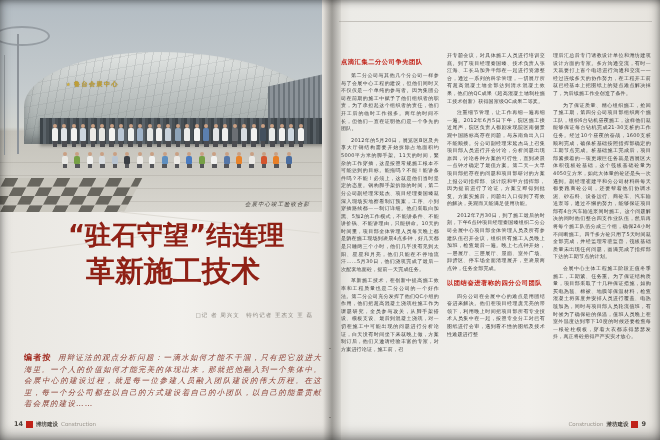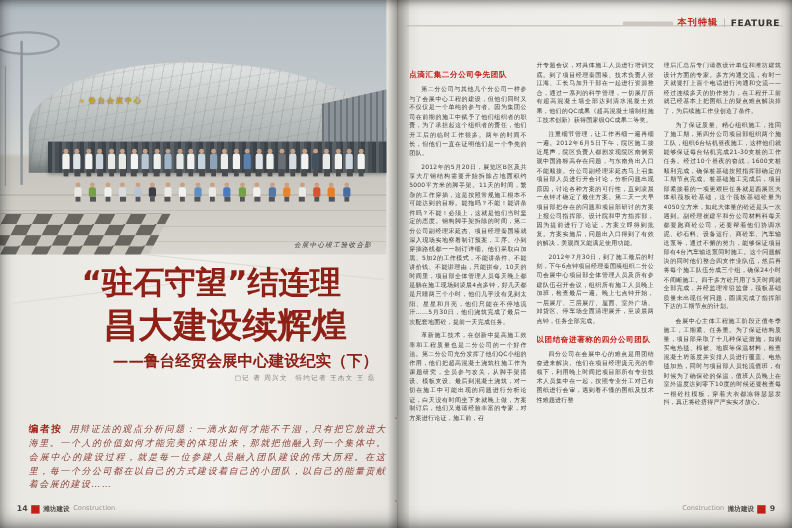--- a/index.html
+++ b/index.html
@@ -302,48 +302,41 @@
             <i class="pb" style="background: rgb(74, 109, 160);"></i>
           </span>
         </div>
       <div id="photo-caption">会展中心竣工验收合影</div>
     </div>
 
     <div id="title-block">
       <div class="wm" id="wm1"></div>
       <div class="wm" id="wm2"></div>
       <div id="title-line1">“驻石守望”结连理</div>
-      <div id="title-line2">昌大建设续辉煌</div>
-      <div id="subtitle">——鲁台经贸会展中心建设纪实（下）</div>
+      <div id="title-line2">革新施工技术</div>
       <div id="byline">□记 者 周兴文　特约记者 王杰文 王 磊</div>
     </div>
 
     <div id="editor-note">
       <div class="rule"></div>
       <div id="note-text">
         <span id="note-label">编者按</span><span>用辩证法的观点分析问题：一滴水如何才能不干涸，只有把它放进大海里。一个人的价值如何才能完美的体现出来，那就把他融入到一个集体中。会展中心的建设过程，就是每一位参建人员融入团队建设的伟大历程。在这里，每一个分公司都在以自己的方式建设着自己的小团队，以自己的能量贡献着会展的建设……</span>
       </div>
     </div>
 
     <div class="footer" id="footer-left">
       <span class="pgnum">14</span>
       <span class="redbox"></span>
       <span class="brand-cn">潍坊建设</span>
       <span class="brand-en">Construction</span>
     </div>
   </div>
 
   <div class="page" id="page-right">
     <div id="rp-rule"></div>
-    <div id="rp-header">
-      <span class="pre"></span>
-      <span id="tag-cn">本刊特辑</span>
-      <span id="tag-sep">|</span>
-      <span id="tag-en">FEATURE</span>
-    </div>
 
     <div id="columns">
       <div class="col">
         <h4>点滴汇集二分公司争先团队</h4>
         <p class="ind">第二分公司与其他几个分公司一样参与了会展中心工程的建设，但他们同时又不仅仅是一个单纯的参与者。因为集团公司在前期的施工中赋予了他们组织者的职责，为了承担起这个组织者的责任，他们开工后的临时工作很多。两年的时间不长，但他们一直在证明他们是一个争先的团队。</p>
         <p class="ind">2012年的5月20日，展览区B区及共享大厅钢结构需要开始拆除占地面积约5000平方米的脚手架。11天的时间，繁杂的工作穿插，这是按照常规施工根本不可能达到的目标。能拖吗？不能！能讲条件吗？不能！必须上，这就是他们当时坚定的态度。钢构脚手架拆除的时间，第二分公司副经理宋延杰、项目经理秦国臻就深入现场实地察看制订预案，工序、小到穿插路线都一一制订详细。他们采取白加黑、5加2的工作模式，不能讲条件、不能讲价钱、不能讲理由，只能拼命。10天的时间里，项目部全体管理人员每天晚上都是躺在施工现场到凌晨4点多钟，好几天都是只睡两三个小时，他们几乎没有见到太阳、星星和月亮，他们只能在不停地流汗……5月30日，他们浇筑完成了最后一次配套地面砼，提前一天完成任务。</p>
         <p class="ind">革新施工技术，在创新中提高施工效率和工程质量也是二分公司的一个好作法。第二分公司充分发挥了他们QC小组的作用，他们把超高混凝土浇筑柱施工作为课题研究，全员参与攻关，从脚手架搭设、模板支设、最后到混凝土浇筑，对一切在施工中可能出现的问题进行分析论证，白天没有时间坐下来就晚上做，方案制订后，他们又邀请经验丰富的专家，对方案进行论证，施工前，召</p>
       </div>
       <div class="col">
         <p>开专题会议，对具体施工人员进行培训交底。到了项目经理秦国臻、技术负责人张江海、工长马加升干部在一起进行资源整合，通过一系列的科学管理，一切展厅所有超高混凝土墙全部达到清水混凝土效果，他们的QC成果《超高混凝土墙制柱施工技术创新》获得国家级QC成果二等奖。</p>

